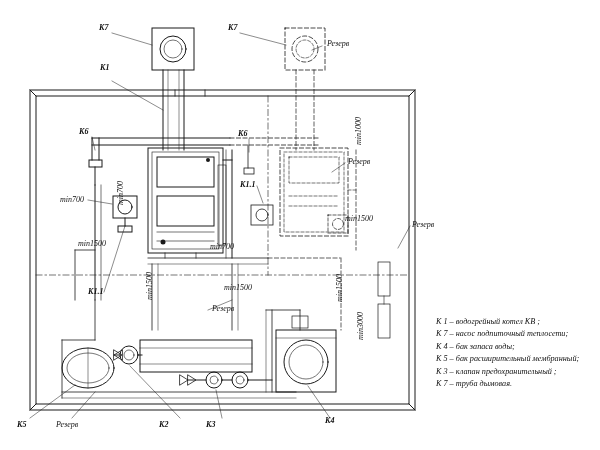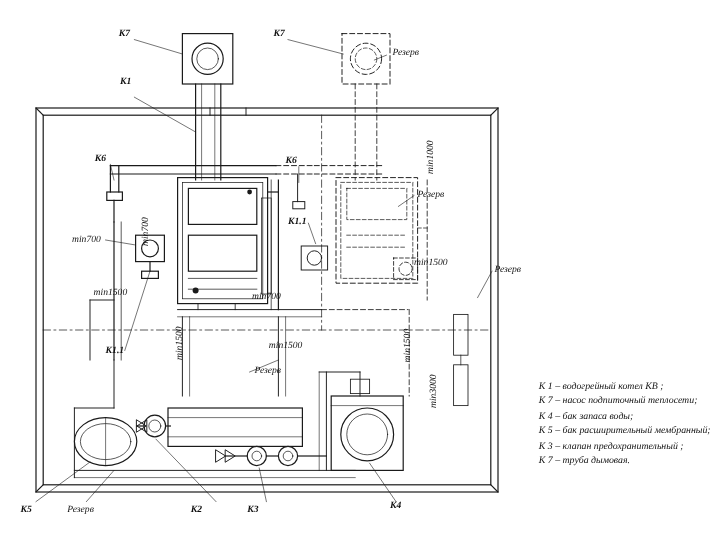--- a/index.html
+++ b/index.html
@@ -19,21 +19,21 @@
     font-style:italic;
     font-size:8px;
     color:#111;
     white-space:nowrap;
     line-height:1;
   }
   .lbl.b{font-weight:bold;font-style:italic;}
   .lbl.rot{transform-origin:left top;}
   .legend{
     position:absolute;
-    left:449px;top:316px;
+    left:436px;top:316px;
     font-family:"Liberation Serif", serif;
     font-size:8.2px;
     font-style:italic;
     line-height:12.4px;
     color:#111;
     white-space:nowrap;
   }
   .legend div{white-space:nowrap;}
 </style>
 </head>

